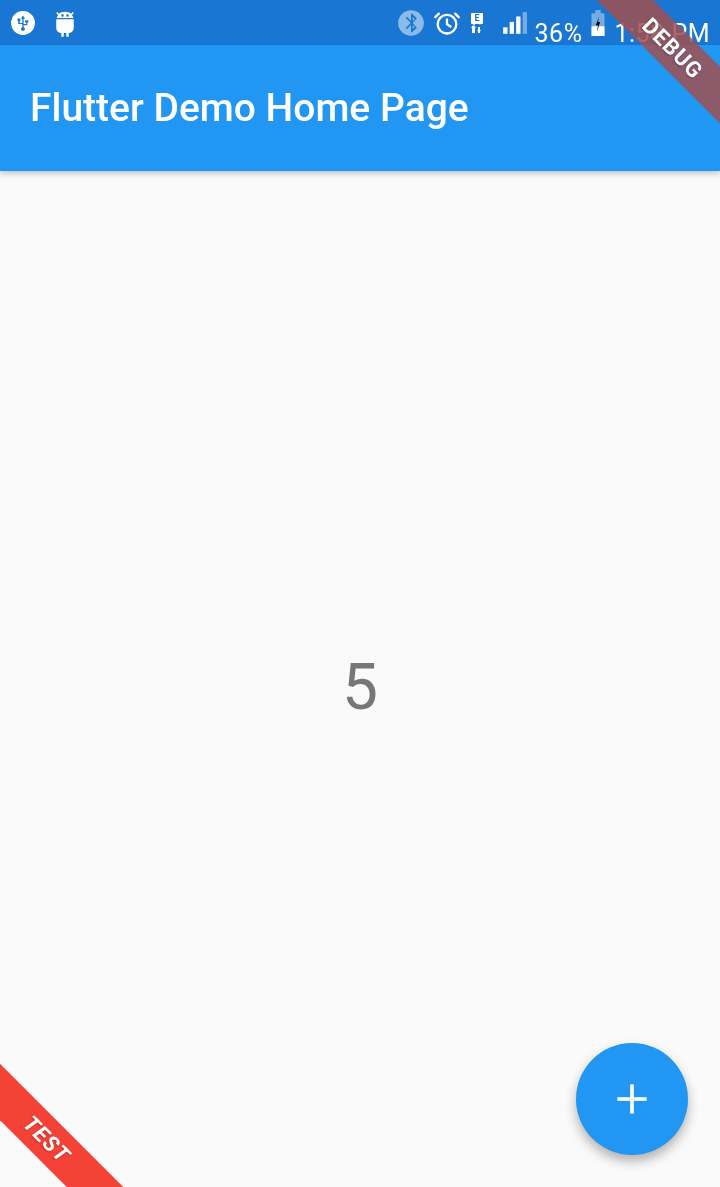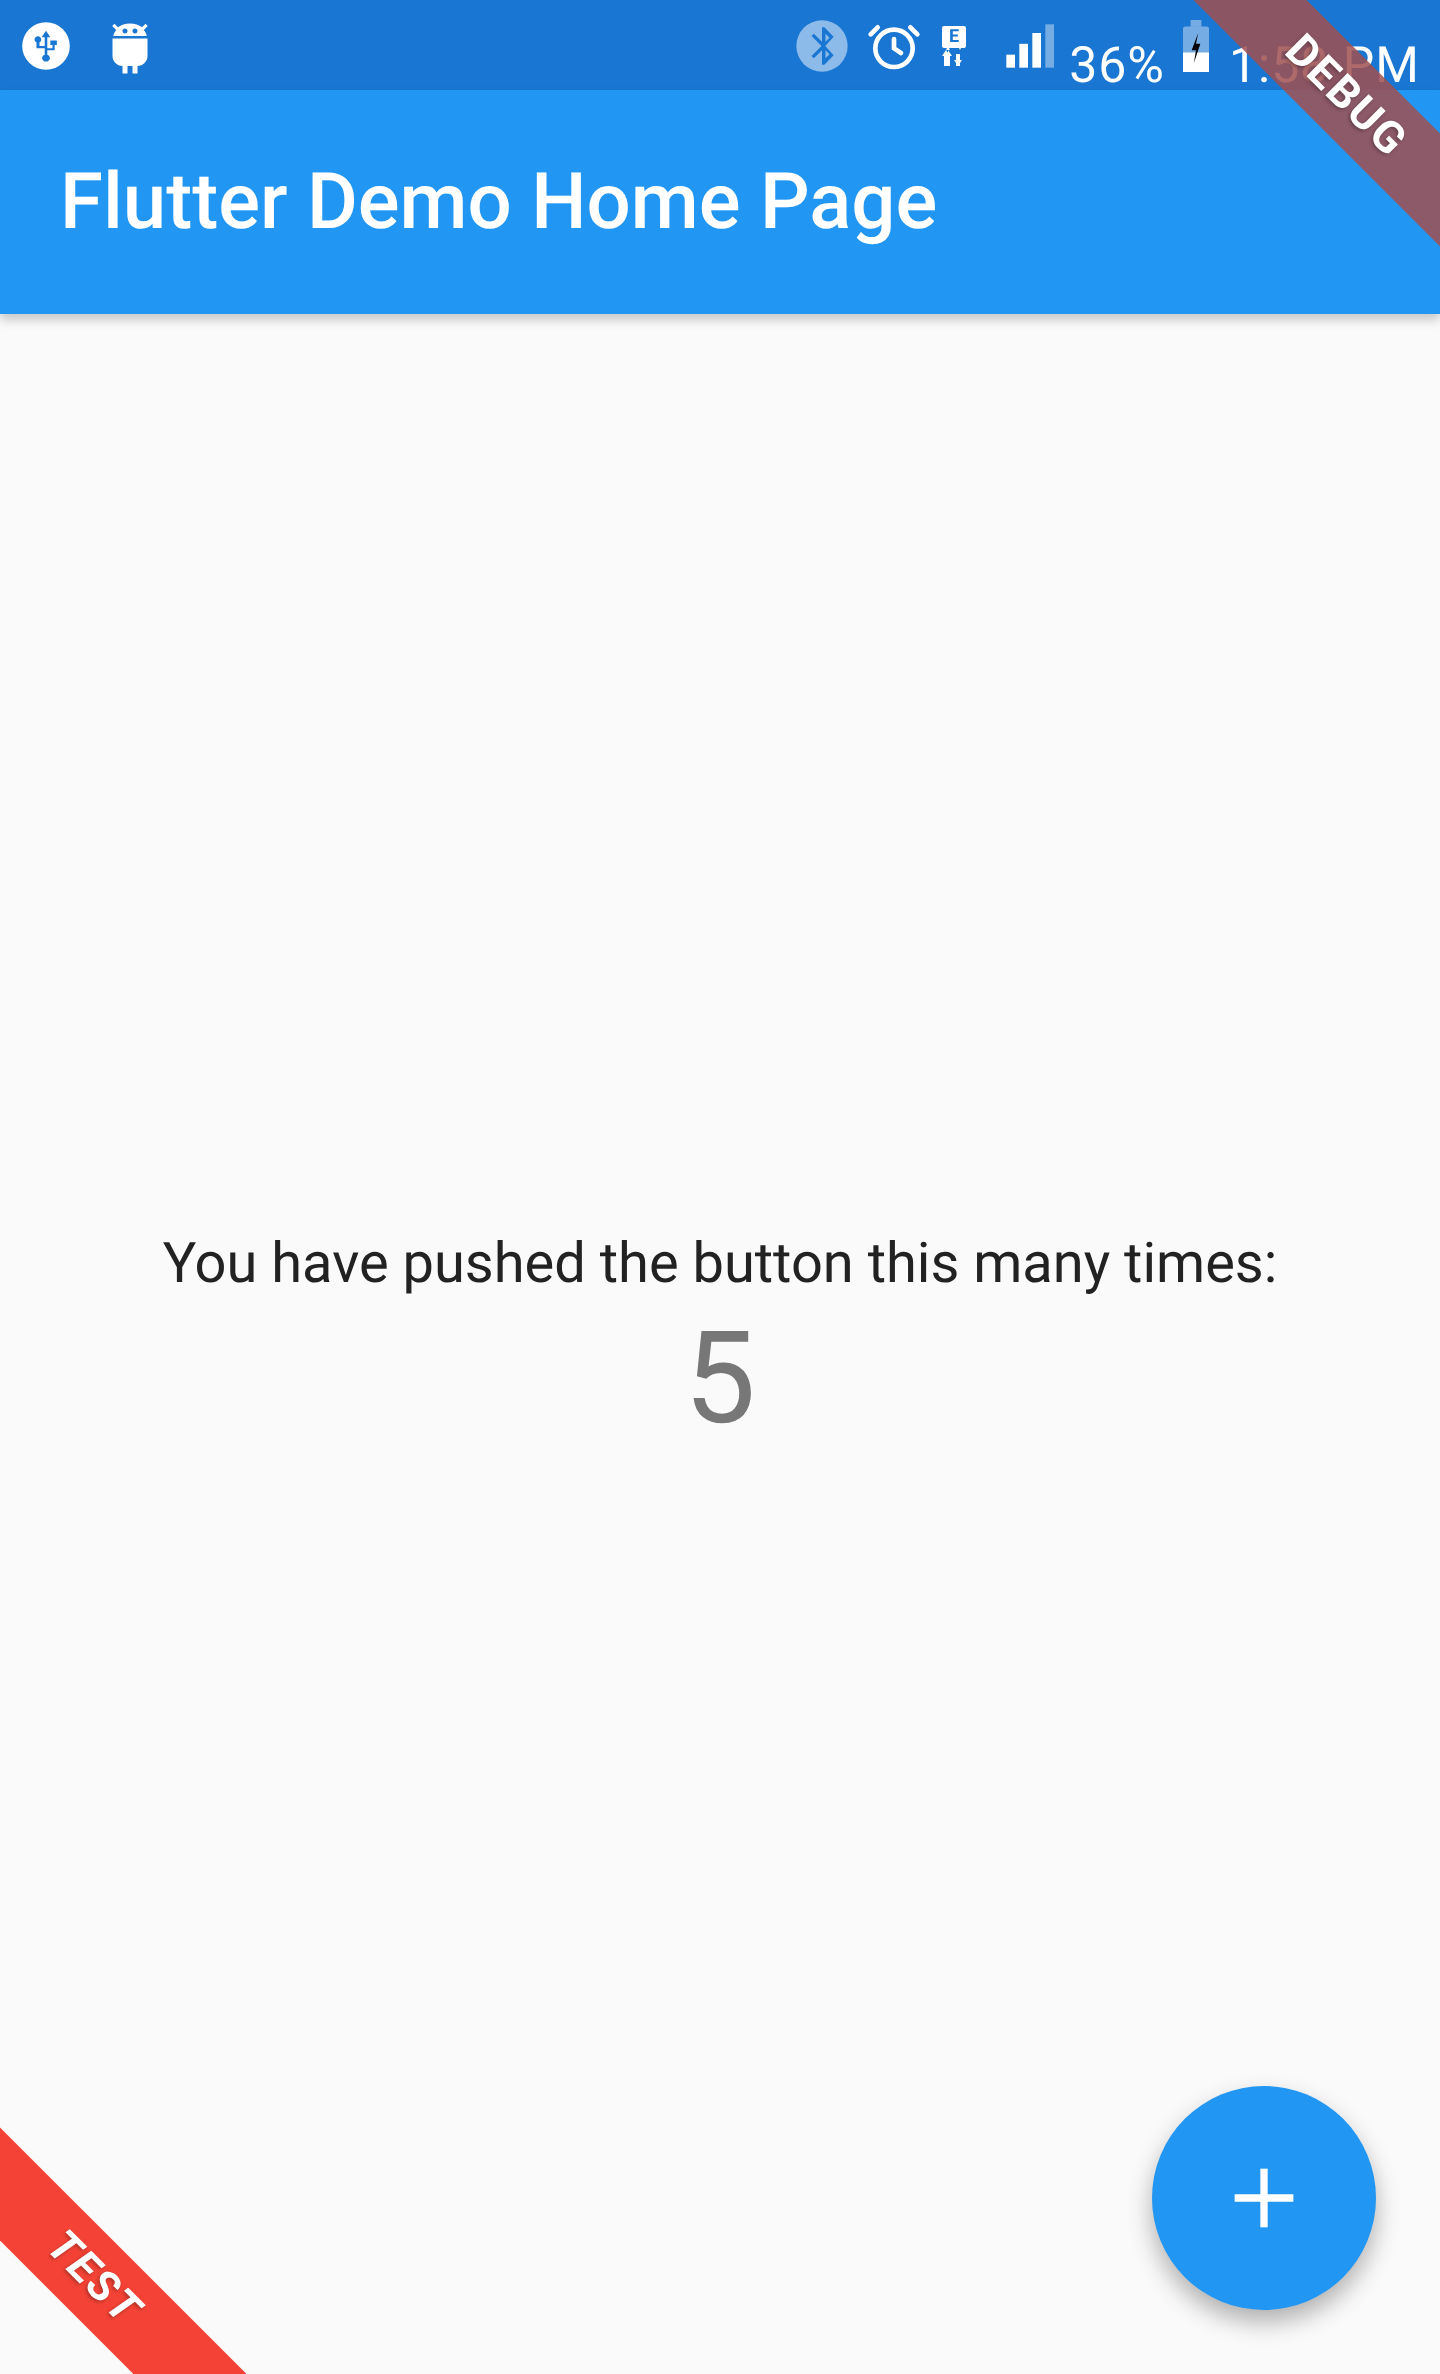--- a/index.html
+++ b/index.html
@@ -19,21 +19,21 @@
       justify-content: space-between;
       padding: 0 10px;
       color: #fff;
       font-size: 24px;
     }
     .statusbar-left { display: flex; align-items: center; gap: 14px; }
     .statusbar-right { display: flex; align-items: center; gap: 8px; }
     .status-icon { display: inline-flex; align-items: center; justify-content: center; }
     .status-text { font-size: 25px; letter-spacing: 0.5px; margin-top: 22px; }
     .appbar {
-      height: 112px;
+      height: 126px;
       background: #2196f3;
       display: flex;
       align-items: center;
       padding: 0 30px;
       box-shadow: 0 3px 5px rgba(0,0,0,0.2);
     }
     .appbar-title {
       color: #fff;
       font-size: 39px;
       font-weight: 500;
@@ -174,21 +174,20 @@
     </span>
     <span class="status-text">1:58 PM</span>
   </div>
 </div>
 
 <div class="appbar">
   <div class="appbar-title">Flutter Demo Home Page</div>
 </div>
 
 <div class="content">
-  <div class="counter-label">You have pushed the button this many times:</div>
   <div class="counter-value">5</div>
 </div>
 
 <div class="fab">
   <span>
     <svg width="44" height="44" viewBox="0 0 24 24" fill="none" stroke="#fff" stroke-width="2" stroke-linecap="square">
       <line x1="12" y1="5" x2="12" y2="19"></line>
       <line x1="5" y1="12" x2="19" y2="12"></line>
     </svg>
   </span>

